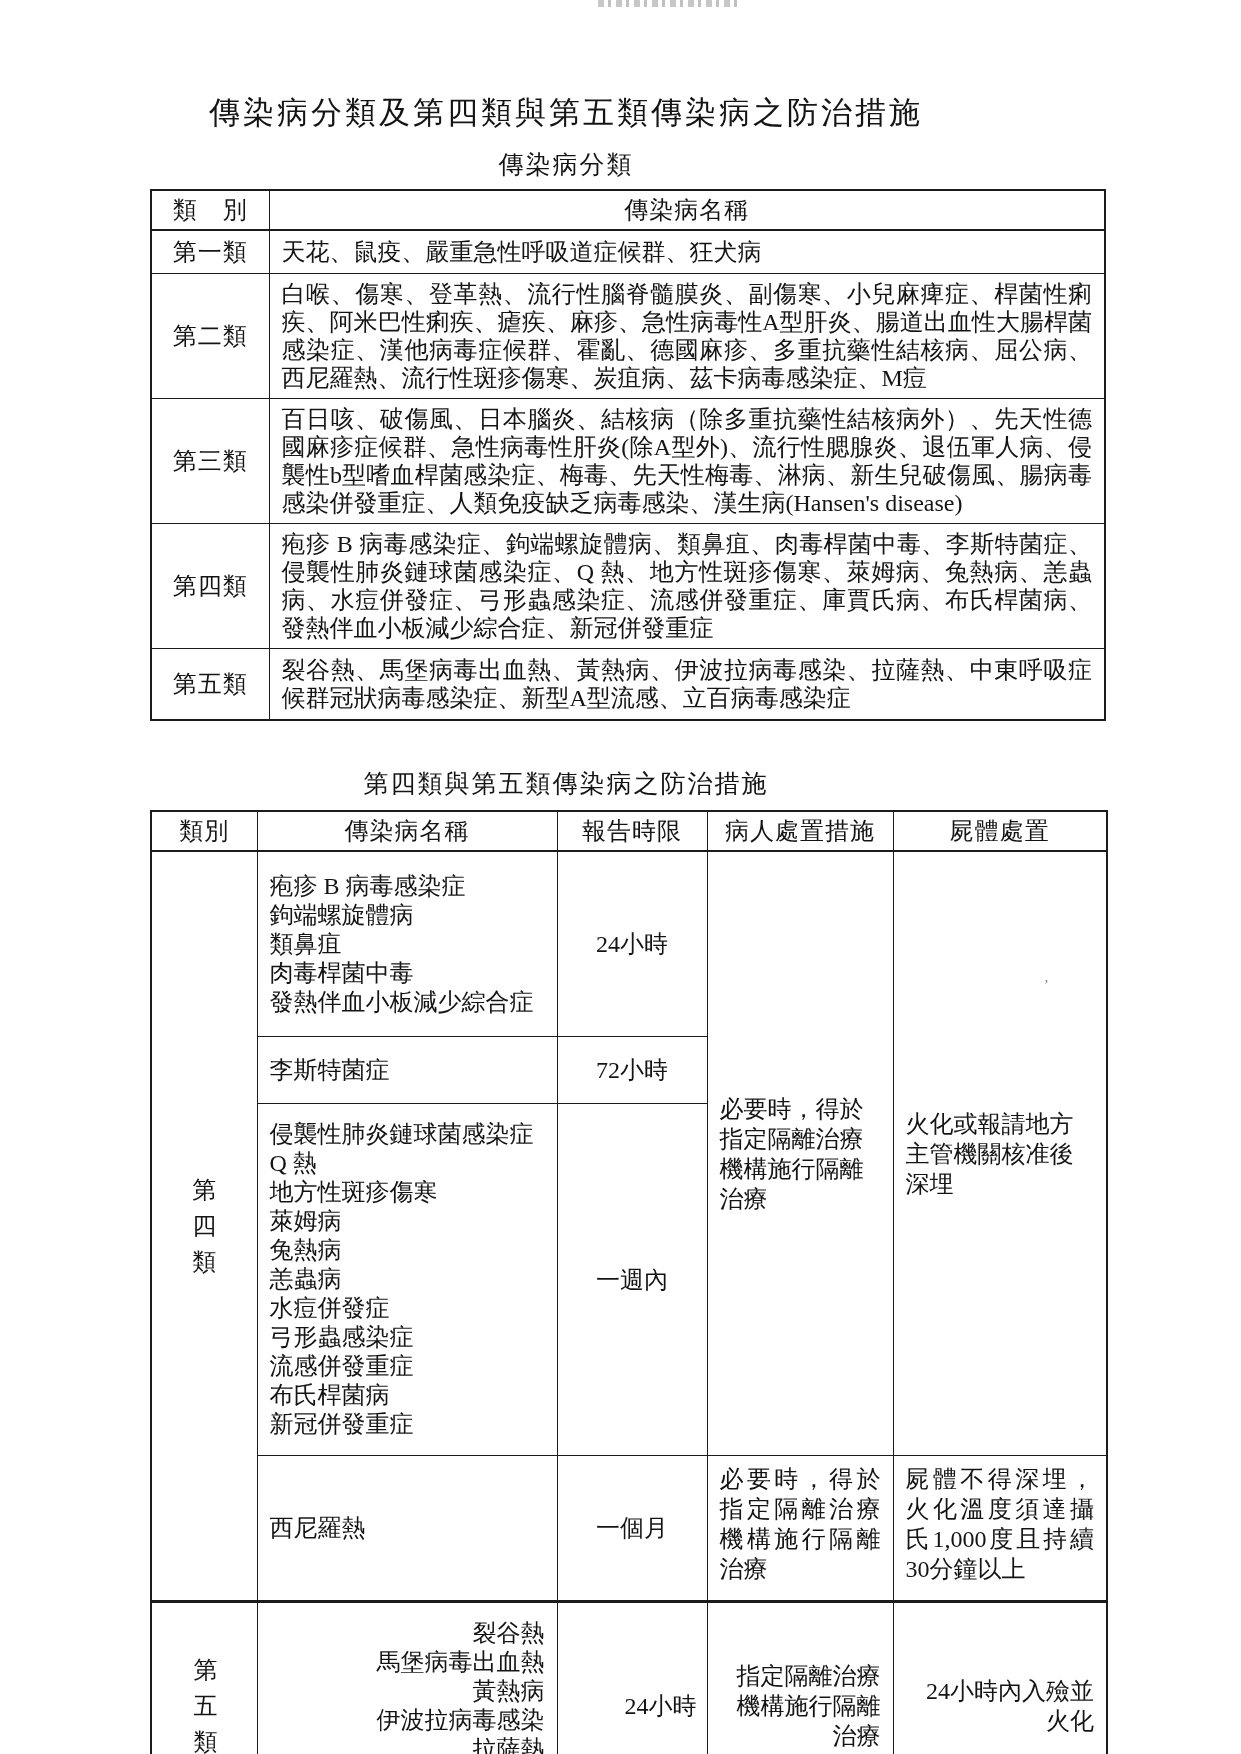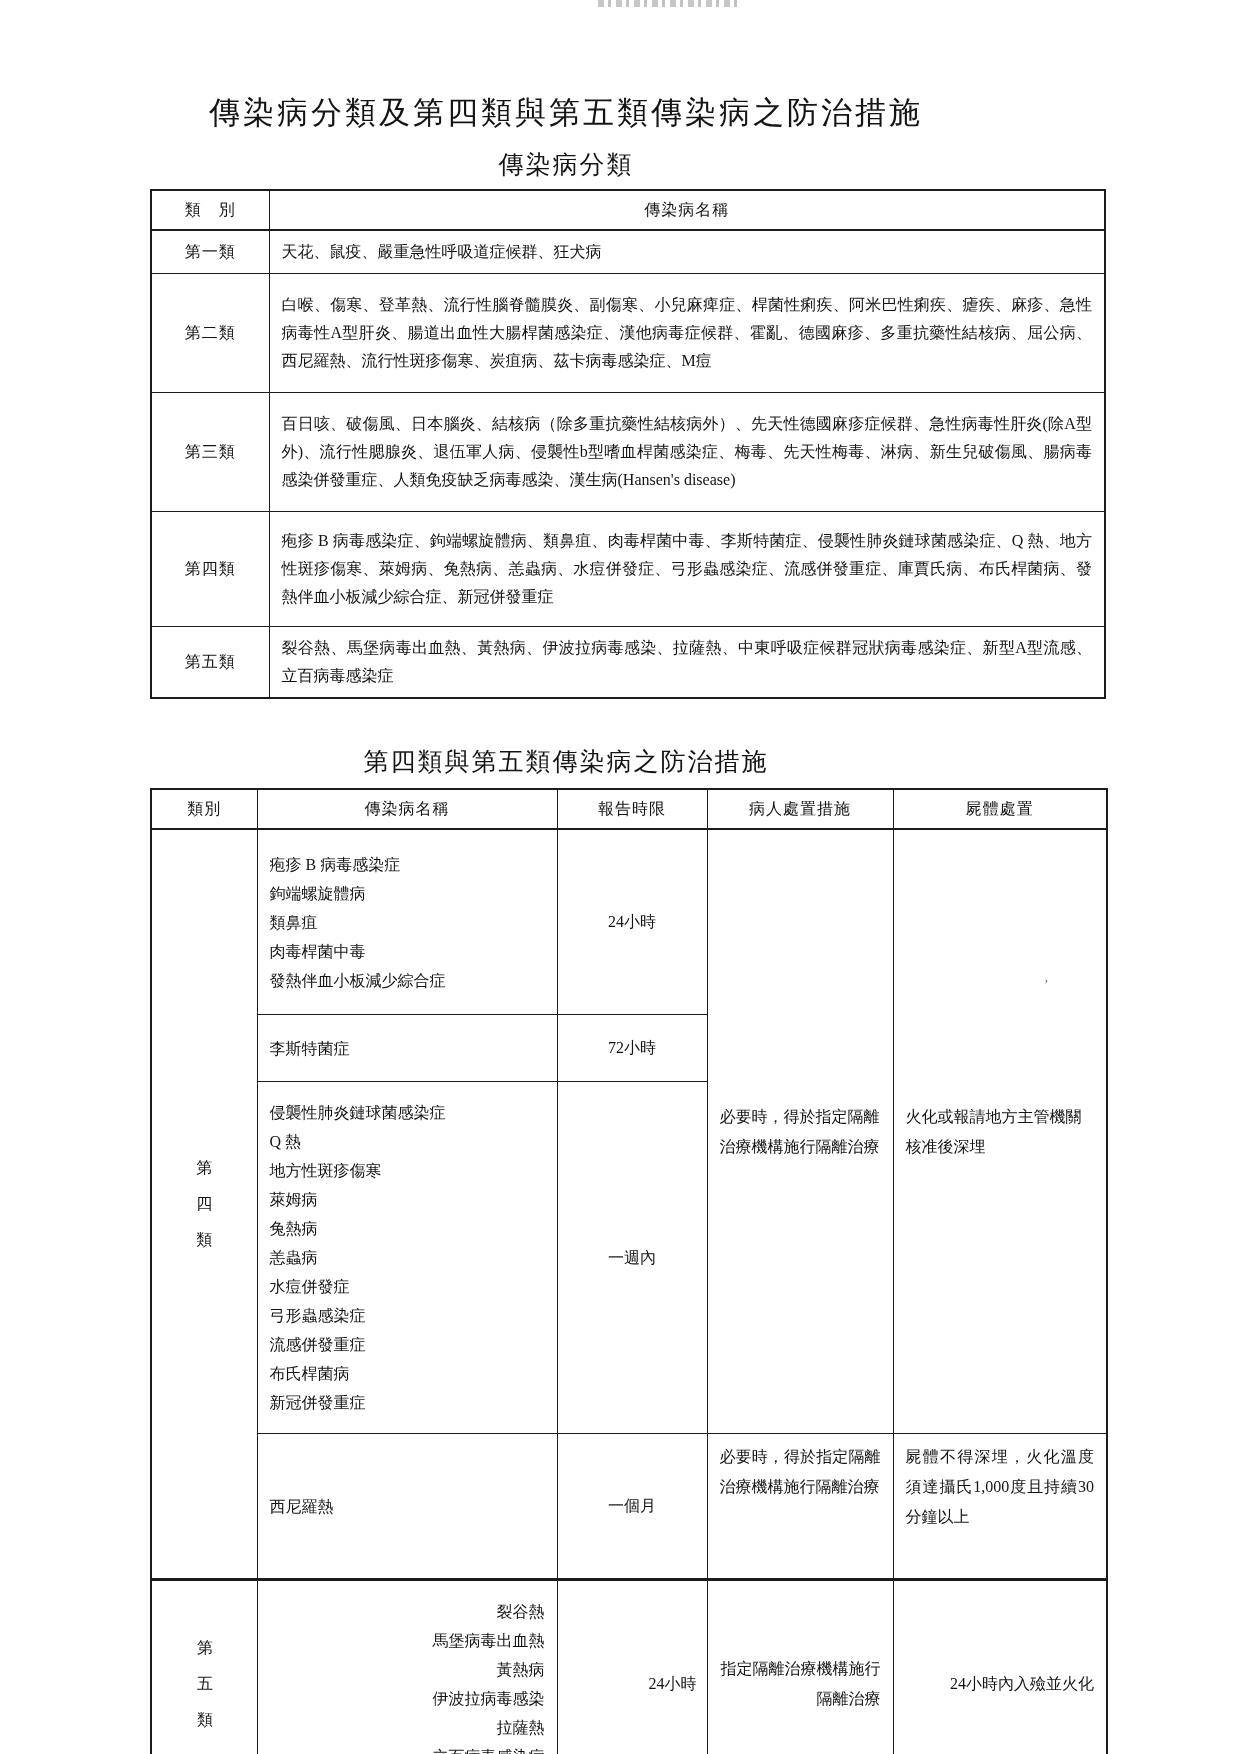--- a/index.html
+++ b/index.html
@@ -35,21 +35,21 @@
     transform:translateX(-62px);
     white-space:nowrap;
   }
   .caption1{margin-top:14px;margin-bottom:8px;}
   .caption2{margin-top:46px;margin-bottom:10px;}
 
   table{
     border-collapse:collapse;
     width:956px;
     table-layout:fixed;
-    font-size:16px;
+    font-size:24px;
   }
   td,th{
     border:1.6px solid #1c1c1c;
     font-weight:normal;
     vertical-align:middle;
     padding:4px 10px;
     line-height:28px;
   }
   table{border:2.2px solid #1c1c1c;}
   thead th{border-bottom-width:2.4px;text-align:center;height:30px;letter-spacing:1px;}

